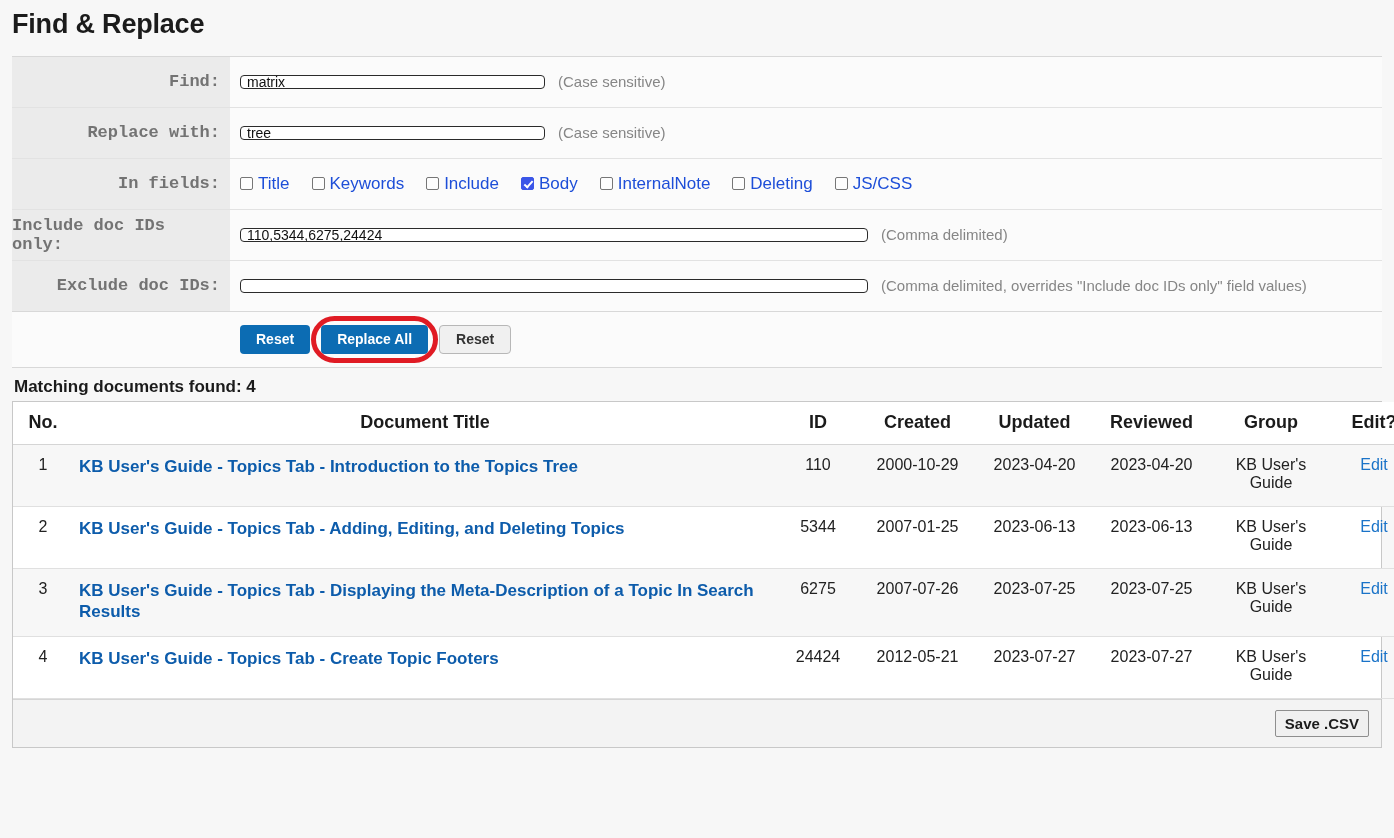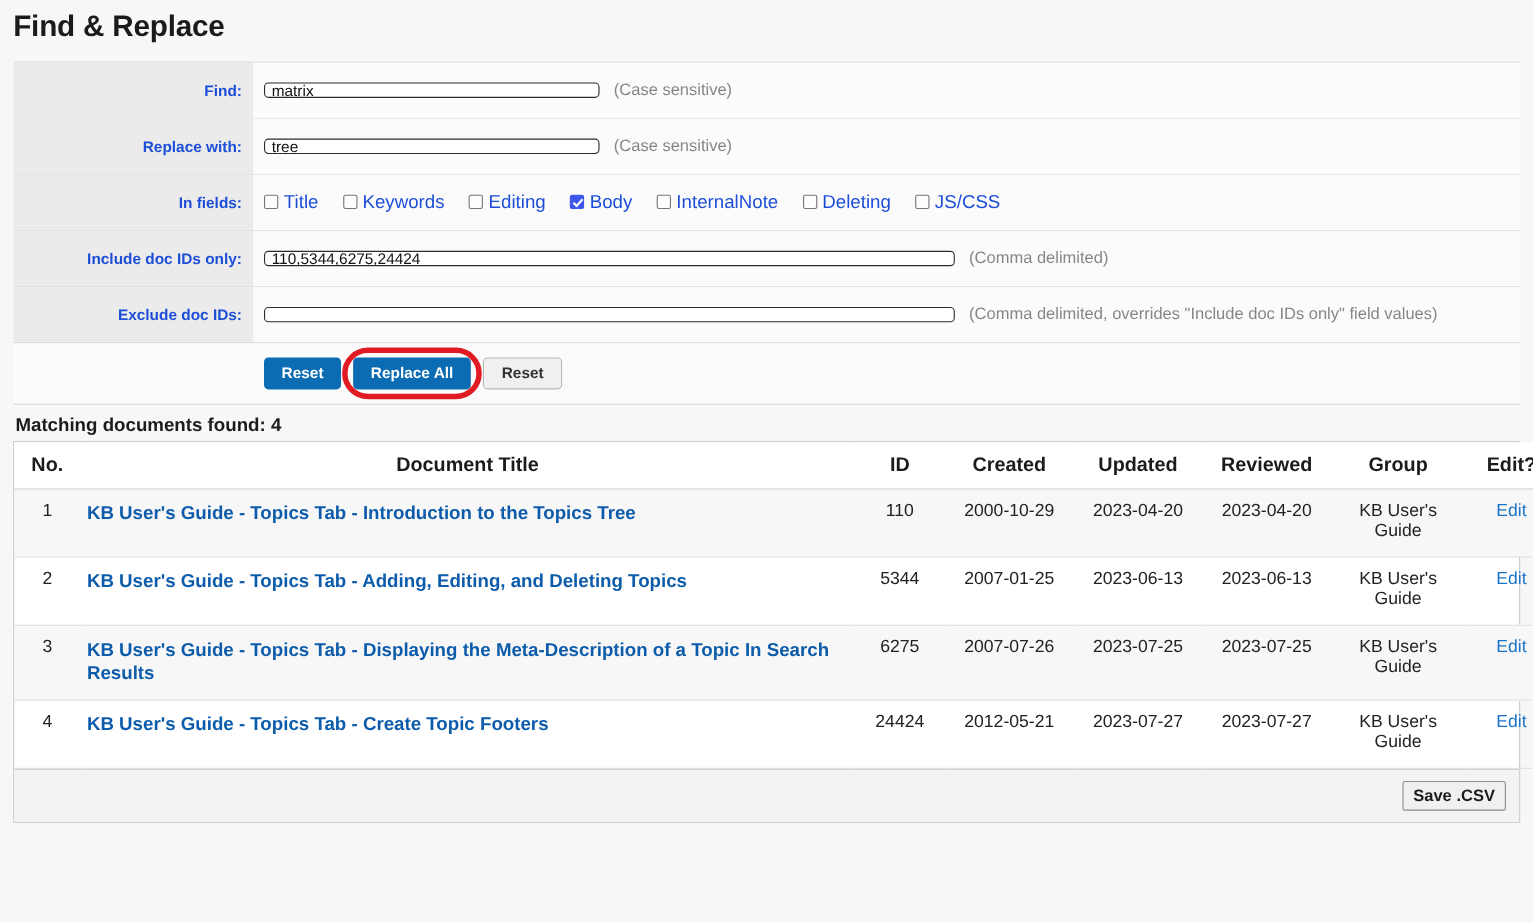--- a/index.html
+++ b/index.html
@@ -41,22 +41,23 @@
   .flabel {
     width: 218px;
     flex: 0 0 218px;
     background: #ebebeb;
     display: flex;
     align-items: center;
     justify-content: flex-end;
     padding-right: 10px;
     box-sizing: border-box;
     font-weight: bold;
-    font-size: 14px;
-    color: #1d4ed8;
+    font-size: 17px;
+    color: #737373;
+    font-family: Liberation Mono, monospace;
   }
   .fctl {
     flex: 1 1 auto;
     display: flex;
     align-items: center;
     padding-left: 10px;
     background: #fbfbfb;
   }
   .txtinput {
     height: 14px;
@@ -275,21 +276,21 @@
             <label class="cbitem">
               <span class="cbox"></span>
               <span>Title</span>
             </label>
             <label class="cbitem">
               <span class="cbox"></span>
               <span>Keywords</span>
             </label>
             <label class="cbitem">
               <span class="cbox"></span>
-              <span>Editing</span>
+              <span>Include</span>
             </label>
             <label class="cbitem">
               <span class="cbox checked"></span>
               <span>Body</span>
             </label>
             <label class="cbitem">
               <span class="cbox"></span>
               <span>InternalNote</span>
             </label>
             <label class="cbitem">

